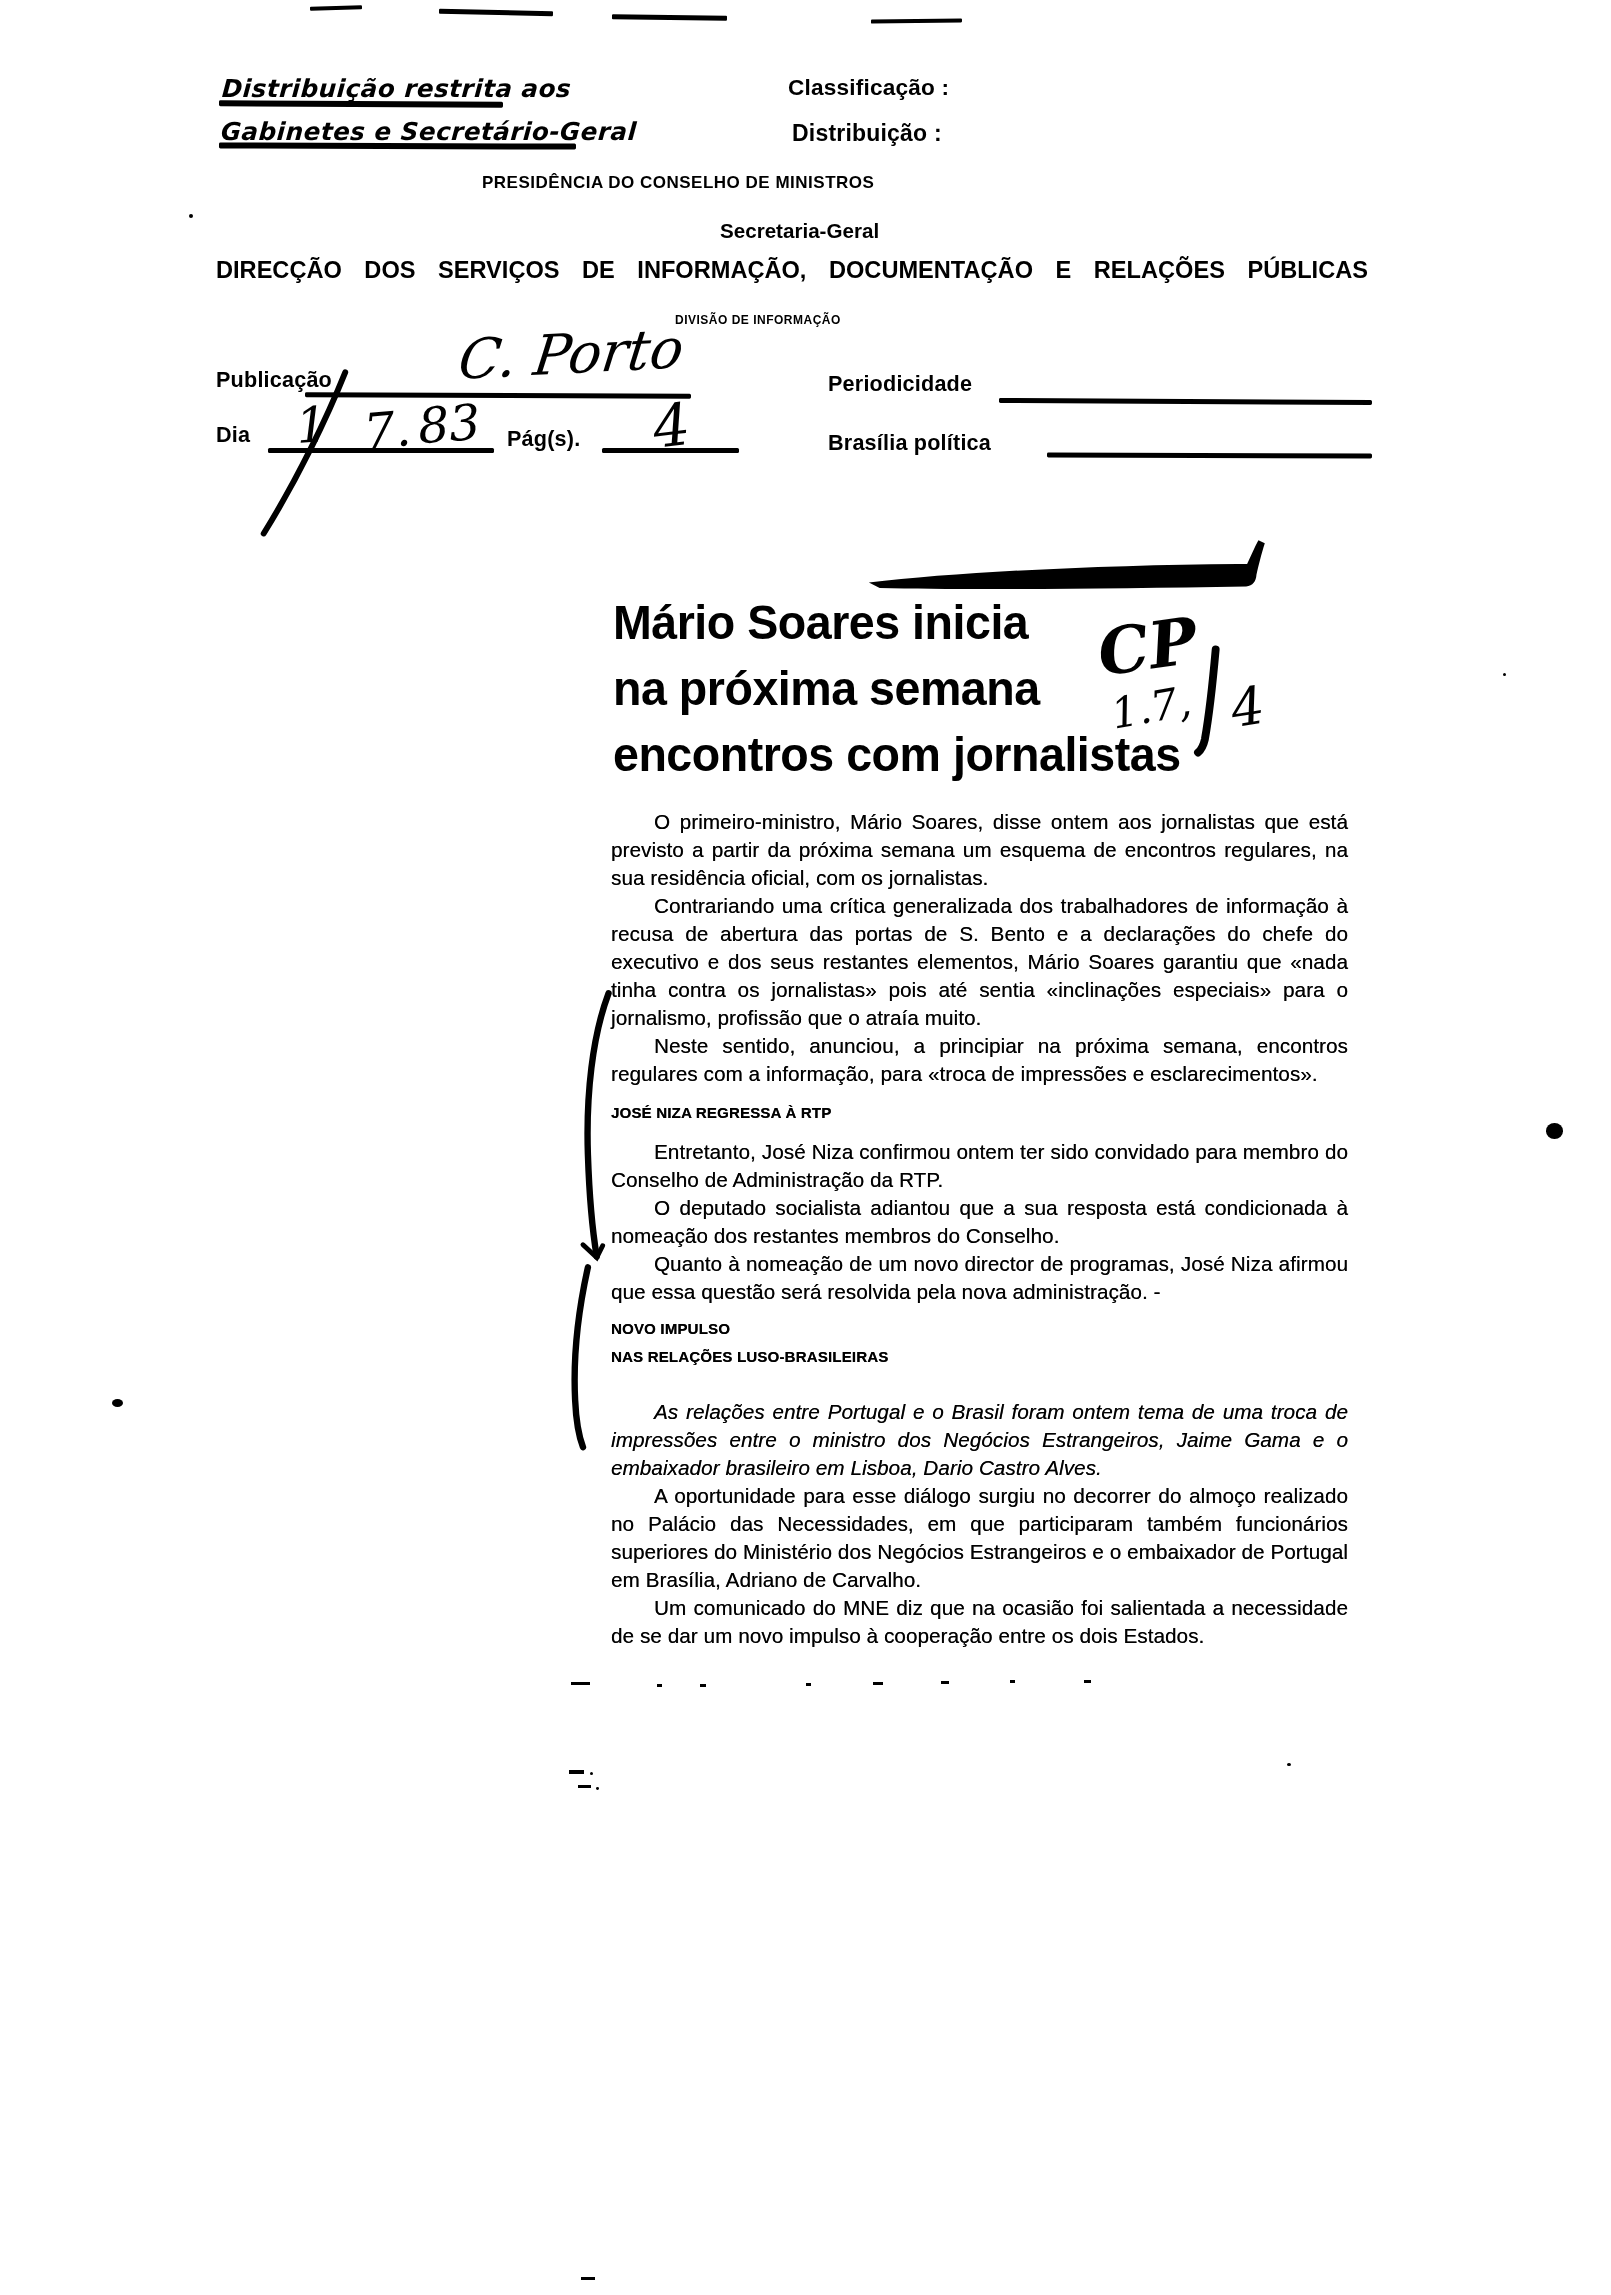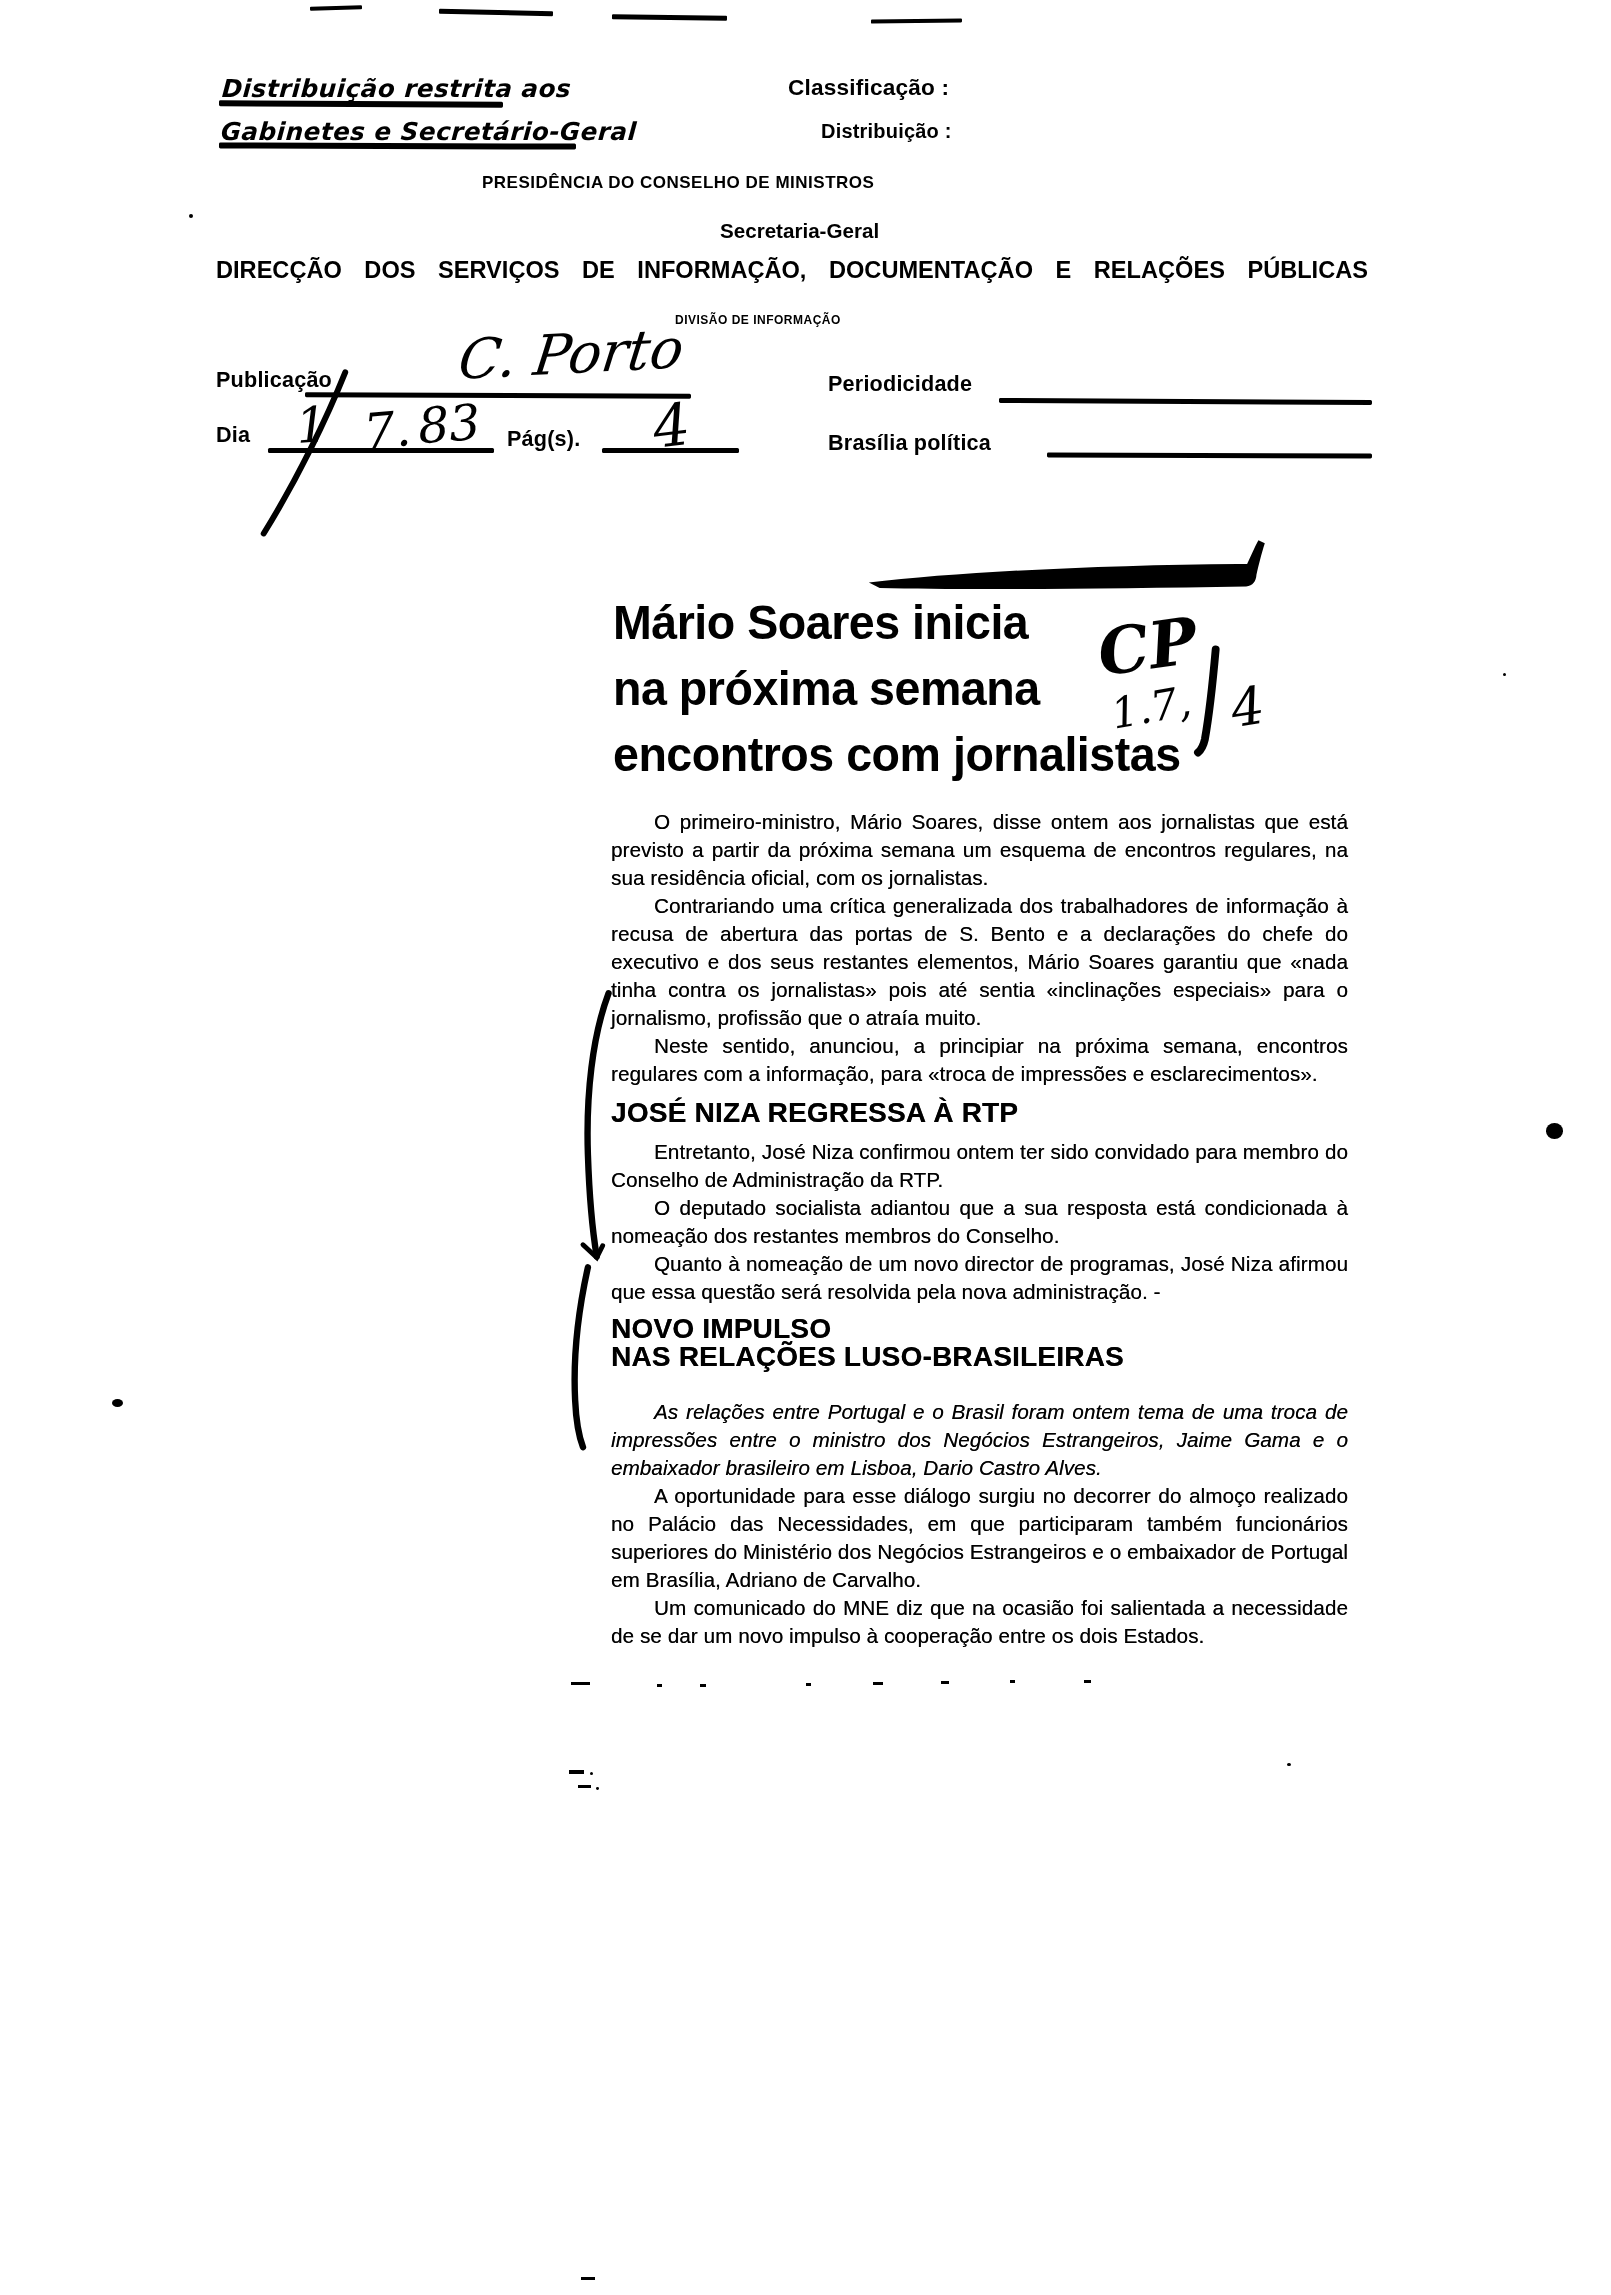--- a/index.html
+++ b/index.html
@@ -45,21 +45,21 @@
     left:611px;width:737px;
     font-size:20.6px;line-height:28px;
     text-align:justify;text-indent:43px;
     letter-spacing:0.1px;
     white-space:normal;
     margin:0;
     text-shadow:0.2px 0.2px 0 rgba(0,0,0,0.75);
   }
   .subhead{
     position:absolute;left:611px;
-    font-weight:bold;font-size:28px;line-height:28px;
+    font-weight:bold;font-size:15px;line-height:28px;
     letter-spacing:0.2px;
     text-shadow:0.2px 0.2px 0 rgba(0,0,0,0.8);
   }
   .justify-line{
     position:absolute;
     text-align:justify;
     text-align-last:justify;
     white-space:normal;
   }
   svg.ink{position:absolute;left:0;top:0;pointer-events:none;}
@@ -74,21 +74,21 @@
   <div class="scan-dash" style="left:612px;top:14.7px;width:115px;height:4.9px;transform:rotate(0.8deg);"></div>
   <div class="scan-dash" style="left:871px;top:18.7px;width:91px;height:4.4px;transform:rotate(-0.8deg);"></div>
 
   <div class="abs restricted" style="left:222px;top:74px;">Distribuição restrita aos</div>
   <div class="rule" style="left:219px;top:101px;width:284px;height:6.4px;transform:rotate(0.3deg);"></div>
   <div class="abs restricted" style="left:221px;top:117px;">Gabinetes e Secretário-Geral</div>
   <div class="rule" style="left:219px;top:143px;width:357px;height:6.4px;transform:rotate(0.2deg);"></div>
   <div class="speck" style="left:189px;top:214px;width:4.4px;height:4.4px;border-radius:50%;"></div>
 
   <div class="abs formlabel" style="left:788px;top:75px;font-size:22.6px;">Classificação :</div>
-  <div class="abs formlabel" style="left:821px;top:120px;font-size:20px;">Distribuição :</div>
+  <div class="abs formlabel" style="left:792px;top:120px;font-size:23px;">Distribuição :</div>
 
   <div class="abs caps" style="left:482px;top:173px;font-size:17px;letter-spacing:0.5px;">PRESIDÊNCIA DO CONSELHO DE MINISTROS</div>
   <div class="abs caps" style="left:720px;top:219px;font-size:20.6px;">Secretaria-Geral</div>
   <div class="justify-line caps" style="left:216px;top:257px;width:1152px;font-size:23.6px;">DIRECÇÃO DOS SERVIÇOS DE INFORMAÇÃO, DOCUMENTAÇÃO E RELAÇÕES PÚBLICAS</div>
   <div class="abs caps" style="left:675px;top:313px;font-size:12px;letter-spacing:0.5px;">DIVISÃO DE INFORMAÇÃO</div>
 
   <div class="abs formlabel" style="left:216px;top:367px;">Publicação</div>
   <div class="rule" style="left:305px;top:393px;width:386px;height:5.4px;transform:rotate(0.2deg);"></div>
   <div class="abs hand" style="left:459px;top:322px;font-size:55px;transform:rotate(-3deg) skewX(-10deg);">C. Porto</div>
   <div class="abs formlabel" style="left:828px;top:371px;">Periodicidade</div>

